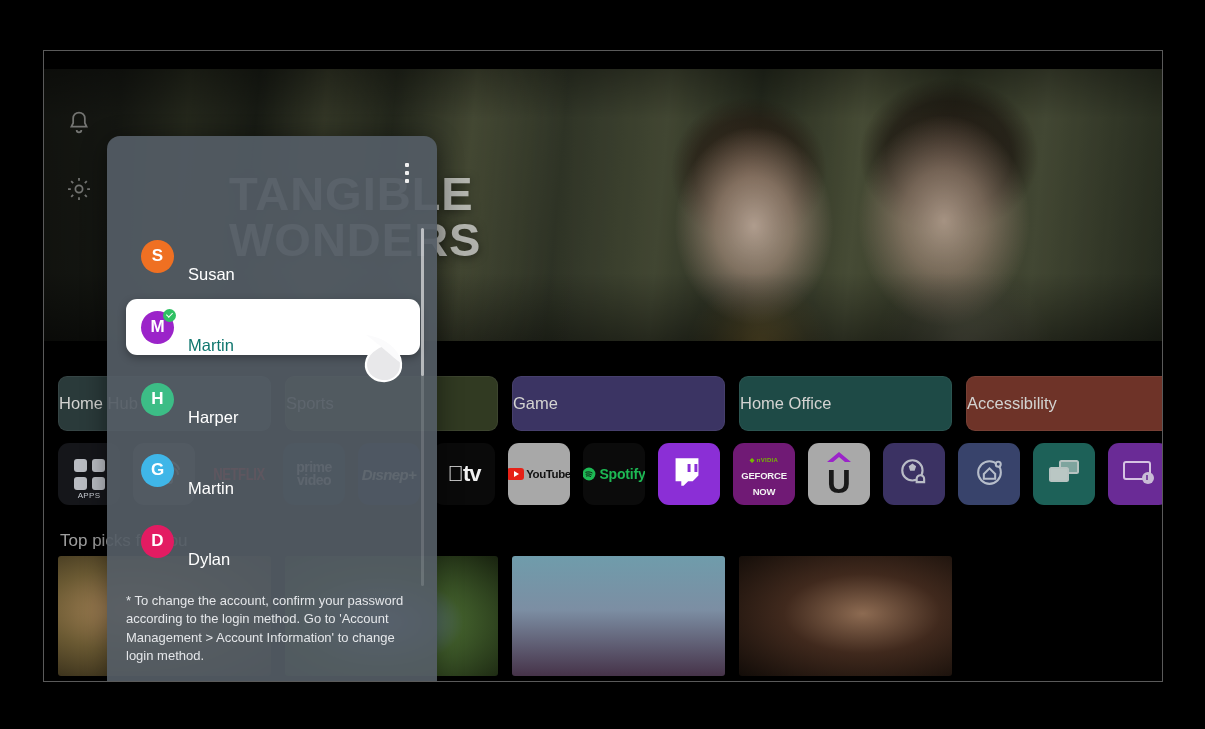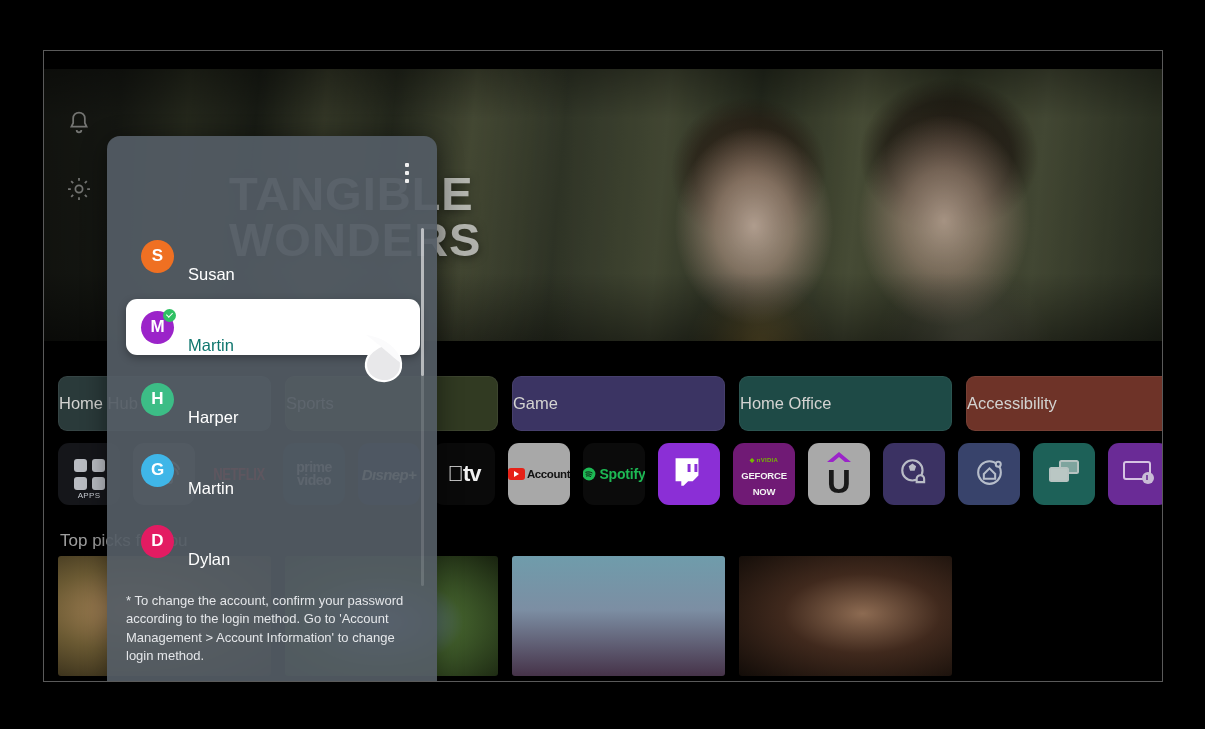--- a/index.html
+++ b/index.html
@@ -353,21 +353,21 @@
         <span class="disney-txt">Dısnep+</span>
       </div>
 
       <div class="app-tile" style="background:#0a0a0a">
         <span class="appletv-txt">tv</span>
       </div>
 
       <div class="app-tile" style="background:#a8a8a8">
         <span class="yt-wrap">
           <span class="yt-play"></span>
-            <span class="yt-txt">Account</span>
+            <span class="yt-txt">YouTube</span>
         </span>
       </div>
 
       <div class="app-tile" style="background:#0b0b0b">
         <span class="spot-wrap">
           <svg viewBox="0 0 24 24" width="14" height="14">
               <circle cx="12" cy="12" r="11" fill="#1db954"></circle>
             <path d="M6.5 9c3.7-1.1 7.6-.8 10.8 1M7 12.3c3.1-.9 6.3-.6 9 1M7.6 15.4c2.5-.7 5-.5 7.2.8" stroke="#0b0b0b" stroke-width="1.5" fill="none" stroke-linecap="round"></path>
             </svg>
           <span class="spot-txt">Spotify</span>

